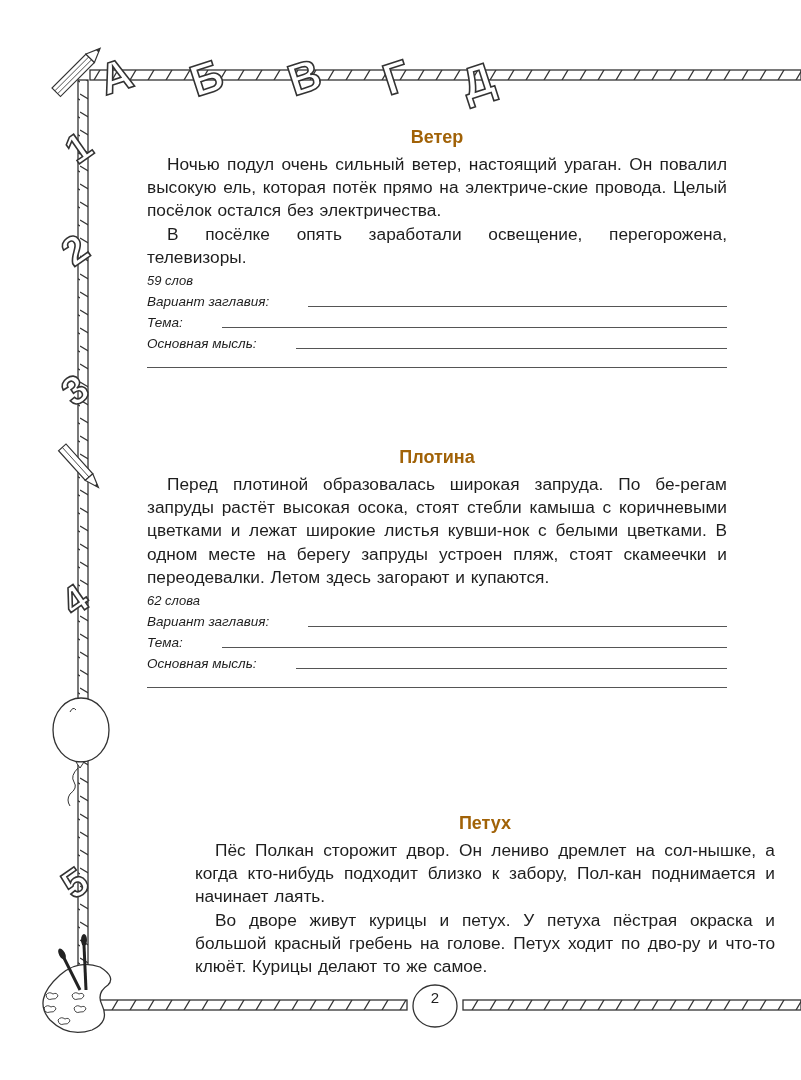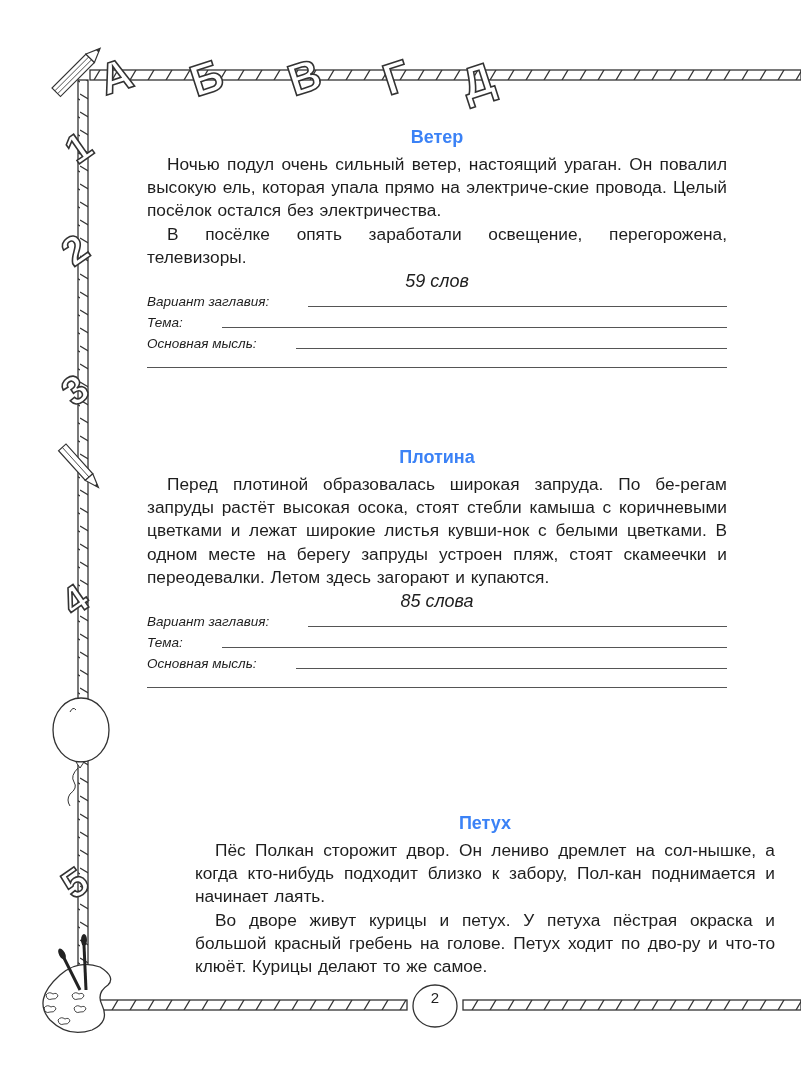--- a/index.html
+++ b/index.html
@@ -1,23 +1,23 @@
 <!DOCTYPE html>
 <html><head>
 <meta charset="utf-8">
 <style>
   html, body { margin: 0; padding: 0; background: #ffffff; }
   body { width: 801px; height: 1080px; position: relative; overflow: hidden;
          font-family: "Liberation Sans", sans-serif; color: #1e1e1e; }
   #frame { position: absolute; left: 0; top: 0; width: 801px; height: 1080px; pointer-events: none; }
   .content { position: absolute; left: 147px; width: 580px; }
-  .story-title { text-align: center; font-weight: bold; font-size: 18px; line-height: 22px; margin: 0 0 5px 0; color: #3b82f6; }
+  .story-title { text-align: center; font-weight: bold; font-size: 18px; line-height: 22px; margin: 0 0 5px 0; color: #a16207; }
   .para { font-size: 17.3px; line-height: 23.2px; margin: 0; text-align: justify; text-align-last: left; word-spacing: 1px; }
   .para .indent { display: inline-block; width: 20px; }
-  .word-count { font-style: italic; font-size: 18px; text-align: center; margin: 3px 0 0 0; line-height: 18px; }
+  .word-count { font-style: italic; font-size: 13px; text-align: left; margin: 3px 0 0 0; line-height: 18px; }
   .field { display: flex; align-items: flex-end; font-style: italic; font-size: 13.5px; line-height: 18px; height: 21px; gap: 35px; }
   .field .label { white-space: nowrap; padding-right: 4px; }
   .field .line { flex: 1; border-bottom: 1px solid #555; margin-bottom: 4px; height: 1px; }
   .blank-line { border-bottom: 1px solid #555; height: 14px; }
   .page-num { position: absolute; left: 407px; top: 988px; width: 56px; text-align: center; font-size: 15px; line-height: 20px; }
 </style>
 </head>
 <body>
 
 <svg id="frame" viewBox="0 0 801 1080" xmlns="http://www.w3.org/2000/svg">
@@ -94,42 +94,42 @@
   <g>
     <line x1="64" y1="958" x2="80" y2="990" stroke="#222" stroke-width="3"></line>
     <ellipse cx="62" cy="954" rx="3" ry="6" transform="rotate(-28 62 954)" fill="#222"></ellipse>
     <line x1="84" y1="945" x2="86" y2="990" stroke="#222" stroke-width="3"></line>
     <ellipse cx="84" cy="940" rx="3" ry="6" fill="#222"></ellipse>
   </g>
 </svg>
 
 <div class="content" style="top:126px;">
   <h2 class="story-title">Ветер</h2>
-  <p class="para"><span class="indent"></span><span>Ночью подул очень сильный ветер, настоящий ураган. Он повалил высокую ель, которая упала прямо на электриче-ские провода. Целый посёлок остался без электричества.</span></p>
+  <p class="para"><span class="indent"></span><span>Ночью подул очень сильный ветер, настоящий ураган. Он повалил высокую ель, которая потёк прямо на электриче-ские провода. Целый посёлок остался без электричества.</span></p>
   <p class="para"><span class="indent"></span><span>В посёлке опять заработали освещение, перегорожена, телевизоры.</span></p>
   <div class="word-count">59 слов</div>
   <div class="field">
       <span class="label">Вариант заглавия:</span>
       <span class="line"></span>
     </div>
   <div class="field">
       <span class="label">Тема:</span>
       <span class="line"></span>
     </div>
   <div class="field">
       <span class="label">Основная мысль:</span>
       <span class="line"></span>
     </div>
   <div class="blank-line"></div>
 </div>
 
 <div class="content" style="top:446px;">
   <h2 class="story-title">Плотина</h2>
   <p class="para"><span class="indent"></span><span>Перед плотиной образовалась широкая запруда. По бе-регам запруды растёт высокая осока, стоят стебли камыша с коричневыми цветками и лежат широкие листья кувши-нок с белыми цветками. В одном месте на берегу запруды устроен пляж, стоят скамеечки и переодевалки. Летом здесь загорают и купаются.</span></p>
-  <div class="word-count">85 слова</div>
+  <div class="word-count">62 слова</div>
   <div class="field">
       <span class="label">Вариант заглавия:</span>
       <span class="line"></span>
     </div>
   <div class="field">
       <span class="label">Тема:</span>
       <span class="line"></span>
     </div>
   <div class="field">
       <span class="label">Основная мысль:</span>

